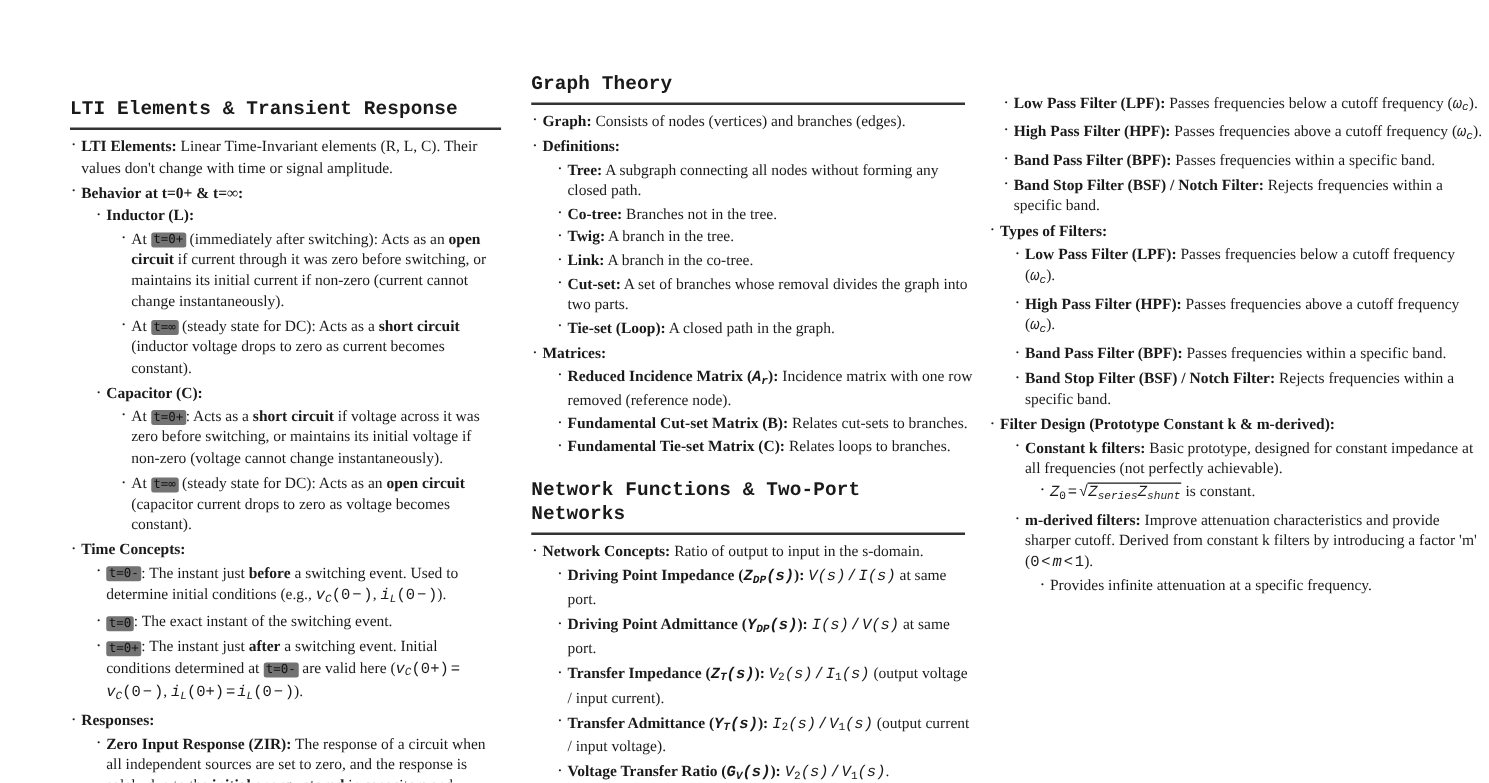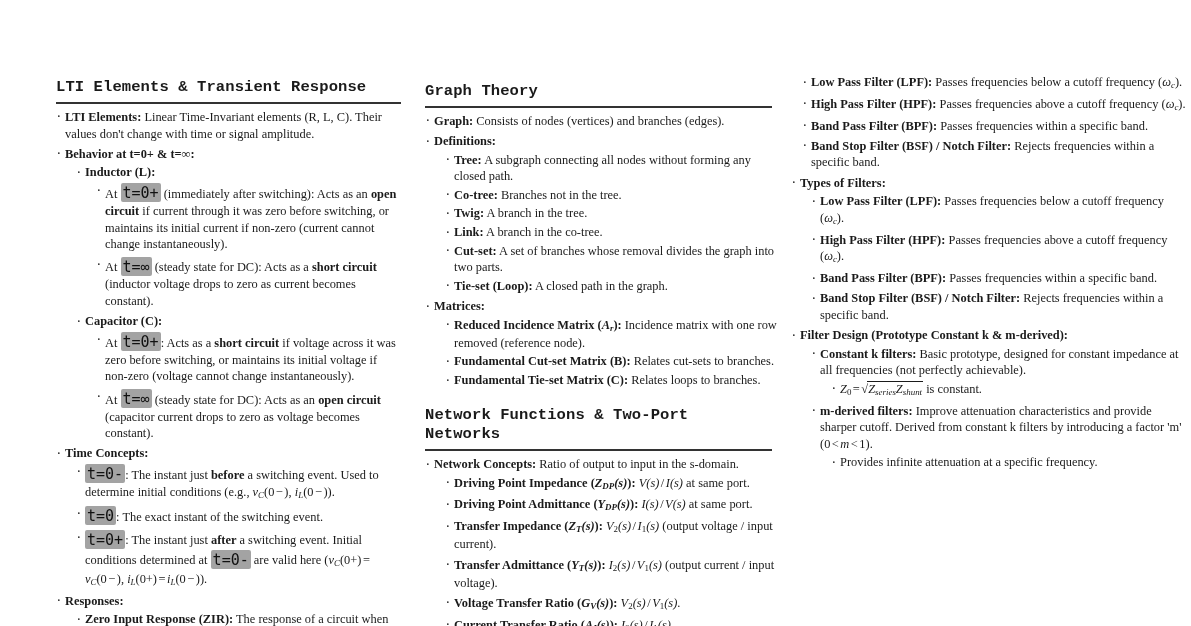--- a/index.html
+++ b/index.html
@@ -31,21 +31,21 @@
     align-items: flex-start;
     box-sizing: border-box;
     padding: 0;
   }
   .col {
     box-sizing: border-box;
     overflow: hidden;
     height: 626px;
   }
   .col-1 { width: 401px; padding: 78px 0 0 56px; }
-  .col-2 { width: 378px; padding: 82px 0 0 24px; }
+  .col-2 { width: 378px; padding: 58px 0 0 24px; }
   .col-3 { width: 412px; padding: 72px 0 0 12px; }
 
   h2.section-heading {
     font-family: Liberation Mono, monospace;
     font-size: 15.5px;
     font-weight: bold;
     margin: 0 0 5px 0;
     padding: 0 0 5px 0;
     border-bottom: 2px solid #333333;
     line-height: 1.22;
@@ -79,29 +79,29 @@
     color: #1a1a1a;
   }
   ul.lv2 { margin-left: 11px; margin-top: 2px; }
   ul.lv3 { margin-left: 11px; margin-top: 2px; }
 
   li.tight { margin-bottom: 2px; }
   b, strong { font-weight: bold; }
 
   code, .code {
     font-family: "DejaVu Sans Mono", "Liberation Mono", monospace;
-    font-size: 15px;
-    background: #a3a3a3;
+    font-size: 10px;
+    background: #737373;
     padding: 0.5px 2px;
     border-radius: 2px;
     color: #111111;
     white-space: nowrap;
   }
   .math {
-    font-family: Liberation Serif, serif;
+    font-family: Liberation Mono, monospace;
     font-style: italic;
     white-space: nowrap;
   }
   .math .up { font-style: normal; }
   .sub {
     font-size: 0.72em;
     vertical-align: -0.26em;
     font-style: italic;
   }
   .sub-up {

